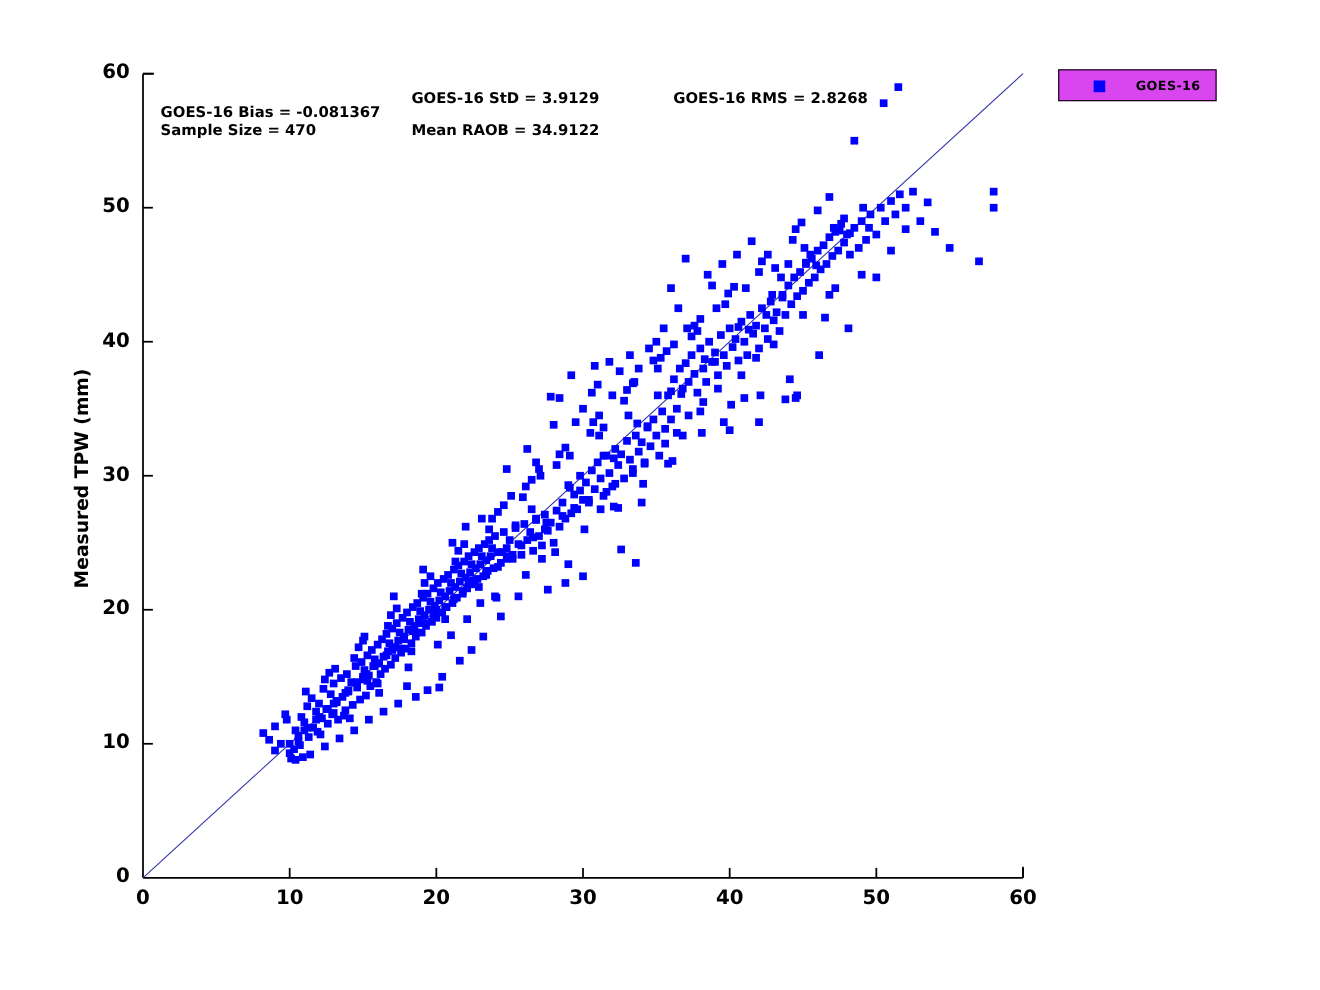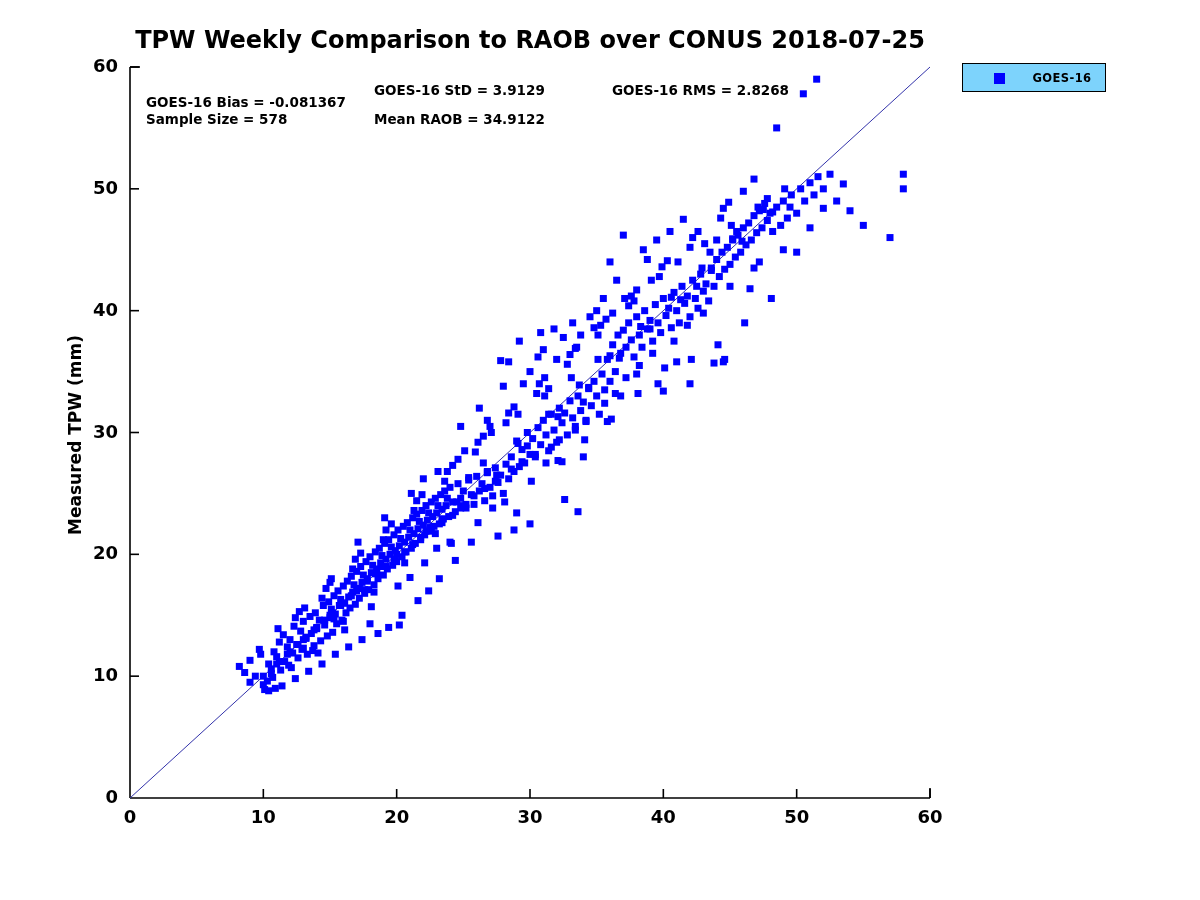--- a/index.html
+++ b/index.html
@@ -94,21 +94,21 @@
     transform-origin: center center;
     font-family: "DejaVu Sans", sans-serif;
   }
   #legend-box {
     position: absolute;
     left: 962px;
     top: 63px;
     width: 144px;
     height: 29px;
     border: 1px solid #000000;
-    background: #7dd3fc;
+    background: #d946ef;
     box-sizing: border-box;
   }
   #legend-swatch {
     position: absolute;
     left: 31px;
     top: 9px;
     width: 11px;
     height: 11px;
   }
   #legend-label {
@@ -122,21 +122,20 @@
     color: #000000;
     letter-spacing: 0.4px;
     font-family: "DejaVu Sans", sans-serif;
   }
 </style>
 </head>
 <body>
 
 <div id="figure">
 
-  <div id="chart-title">TPW Weekly Comparison to RAOB over CONUS 2018-07-25</div>
 
   <svg id="plot-svg" width="1200" height="900">
     <g id="axes-group">
         <line x1="130" y1="67" x2="130" y2="798" stroke="#000" stroke-width="1.6"></line>
         <line x1="130" y1="798" x2="930" y2="798" stroke="#000" stroke-width="1.6"></line>
         <line x1="130" y1="67" x2="140" y2="67" stroke="#000" stroke-width="1.6"></line>
         <line x1="930" y1="798" x2="930" y2="788" stroke="#000" stroke-width="1.6"></line>
         <line x1="263.3333333333333" y1="798" x2="263.3333333333333" y2="789" stroke="#000" stroke-width="1.6"></line>
         <line x1="396.66666666666663" y1="798" x2="396.66666666666663" y2="789" stroke="#000" stroke-width="1.6"></line>
         <line x1="530" y1="798" x2="530" y2="789" stroke="#000" stroke-width="1.6"></line>
@@ -695,21 +694,21 @@
         <rect x="489.16666666666663" y="504.5366666666667" width="7" height="7" fill="#0000FF"></rect>
         <rect x="510.5" y="526.4666666666667" width="7" height="7" fill="#0000FF"></rect>
         <rect x="475.8333333333333" y="404.6333333333333" width="7" height="7" fill="#0000FF"></rect>
         <rect x="457.1666666666667" y="422.90833333333336" width="7" height="7" fill="#0000FF"></rect>
       </g>
   </svg>
 
   <div class="stat-text" id="stat-bias">GOES-16 Bias = -0.081367</div>
   <div class="stat-text" id="stat-std">GOES-16 StD = 3.9129</div>
   <div class="stat-text" id="stat-rms">GOES-16 RMS = 2.8268</div>
-  <div class="stat-text" id="stat-sample">Sample Size = 578</div>
+  <div class="stat-text" id="stat-sample">Sample Size = 470</div>
   <div class="stat-text" id="stat-mean">Mean RAOB = 34.9122</div>
 
   <div id="xtick-labels">
       <div class="tick-label-x" style="left: 100px; top: 806px;">0</div>
       <div class="tick-label-x" style="left: 233.333px; top: 806px;">10</div>
       <div class="tick-label-x" style="left: 366.667px; top: 806px;">20</div>
       <div class="tick-label-x" style="left: 500px; top: 806px;">30</div>
       <div class="tick-label-x" style="left: 633.333px; top: 806px;">40</div>
       <div class="tick-label-x" style="left: 766.667px; top: 806px;">50</div>
       <div class="tick-label-x" style="left: 900px; top: 806px;">60</div>

